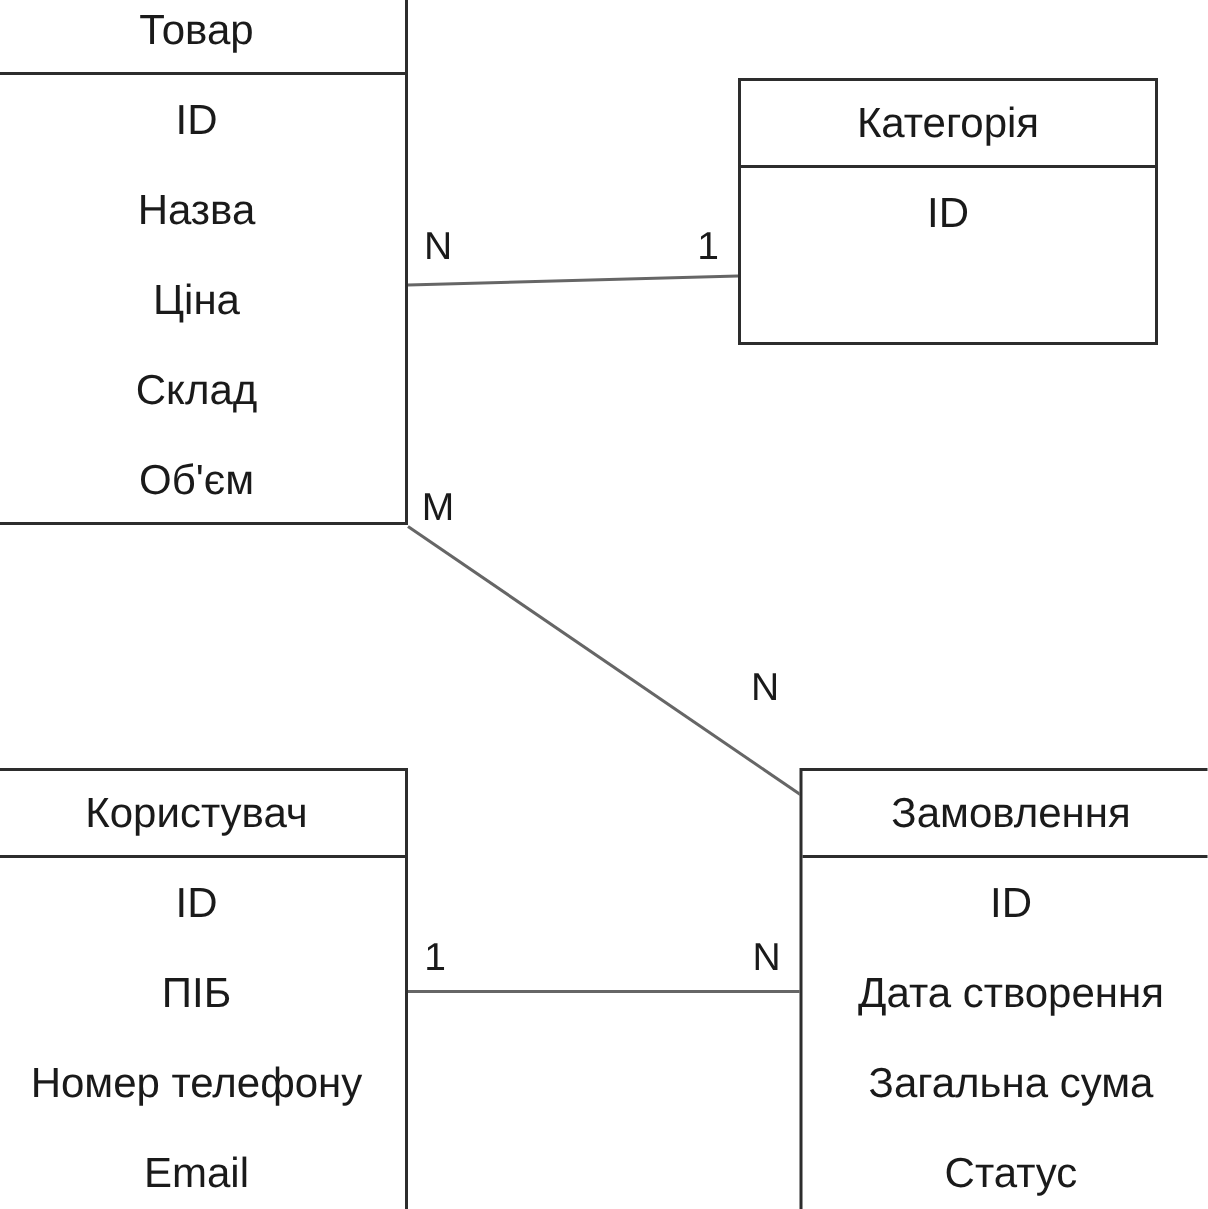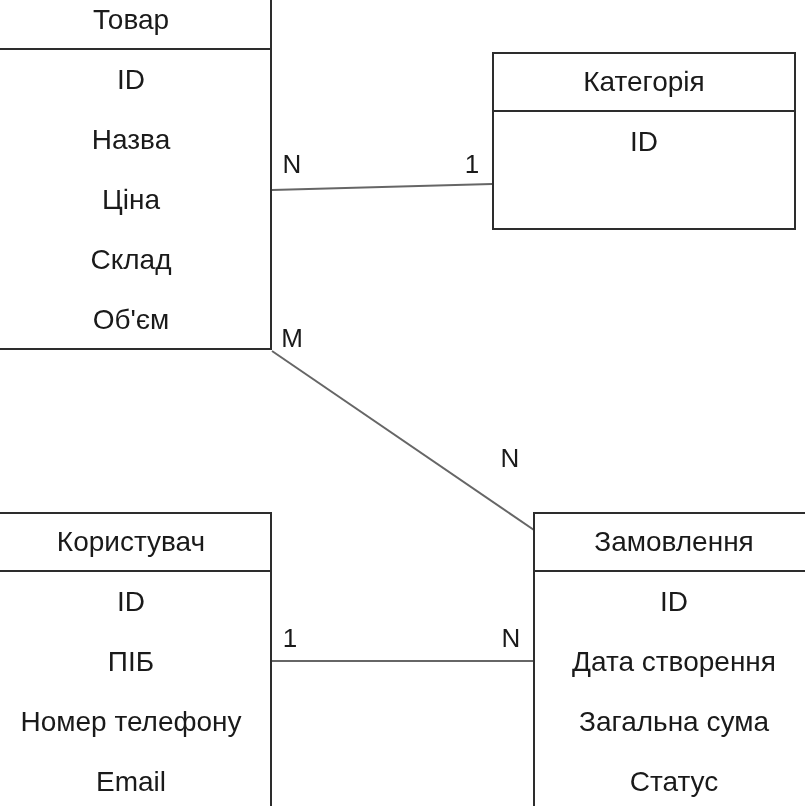--- a/index.html
+++ b/index.html
@@ -58,21 +58,21 @@
   }
   .cardinality {
     position: absolute;
     transform: translate(-50%, -50%);
     font-size: 26px;
     color: var(--text);
     white-space: nowrap;
   }
   
   .entity-product  { left: -10px; top: -10px; width: 282px; height: 360px; }
-  .entity-category { left: 492px; top:  52px; width: 304px; height: 178px; }
+  .entity-category { left: 492px; top:  52px; width: 280px; height: 178px; }
   .entity-user     { left: -10px; top: 512px; width: 282px; height: 300px; }
   .entity-order    { left: 533px; top: 512px; width: 282px; height: 300px; }
   
   .lbl-pc-n { left: 292px; top: 164px; }
   .lbl-pc-1 { left: 472px; top: 164px; }
   .lbl-po-m { left: 292px; top: 338px; }
   .lbl-po-n { left: 510px; top: 458px; }
   .lbl-uo-1 { left: 290px; top: 638px; }
   .lbl-uo-n { left: 511px; top: 638px; }
 </style>

